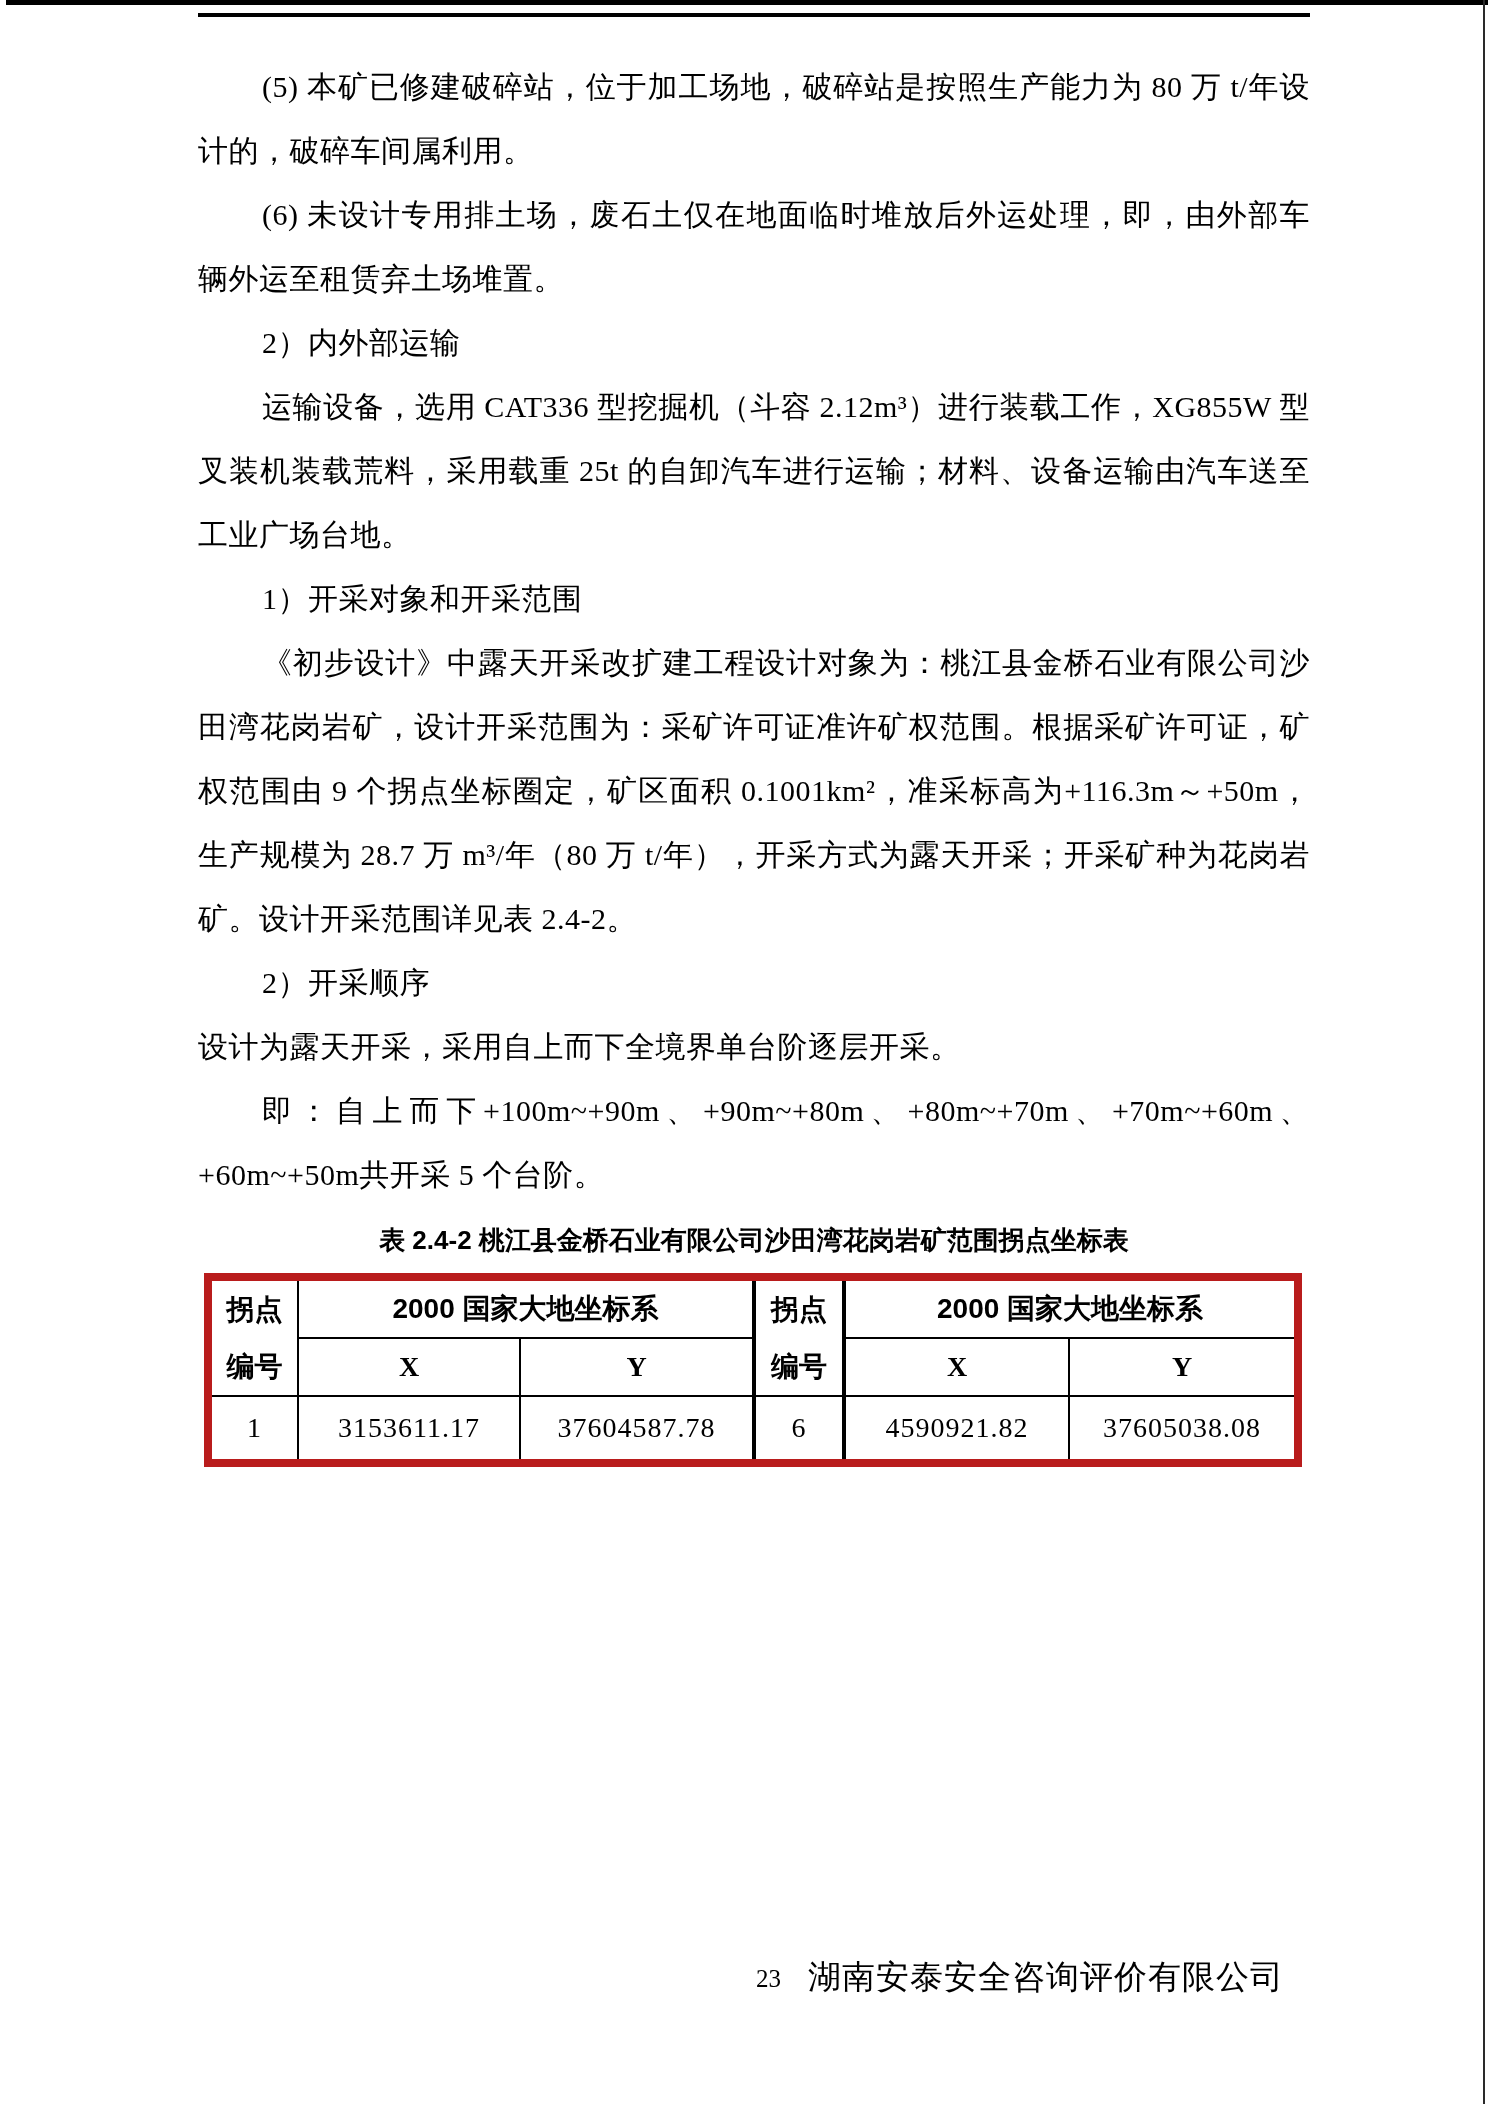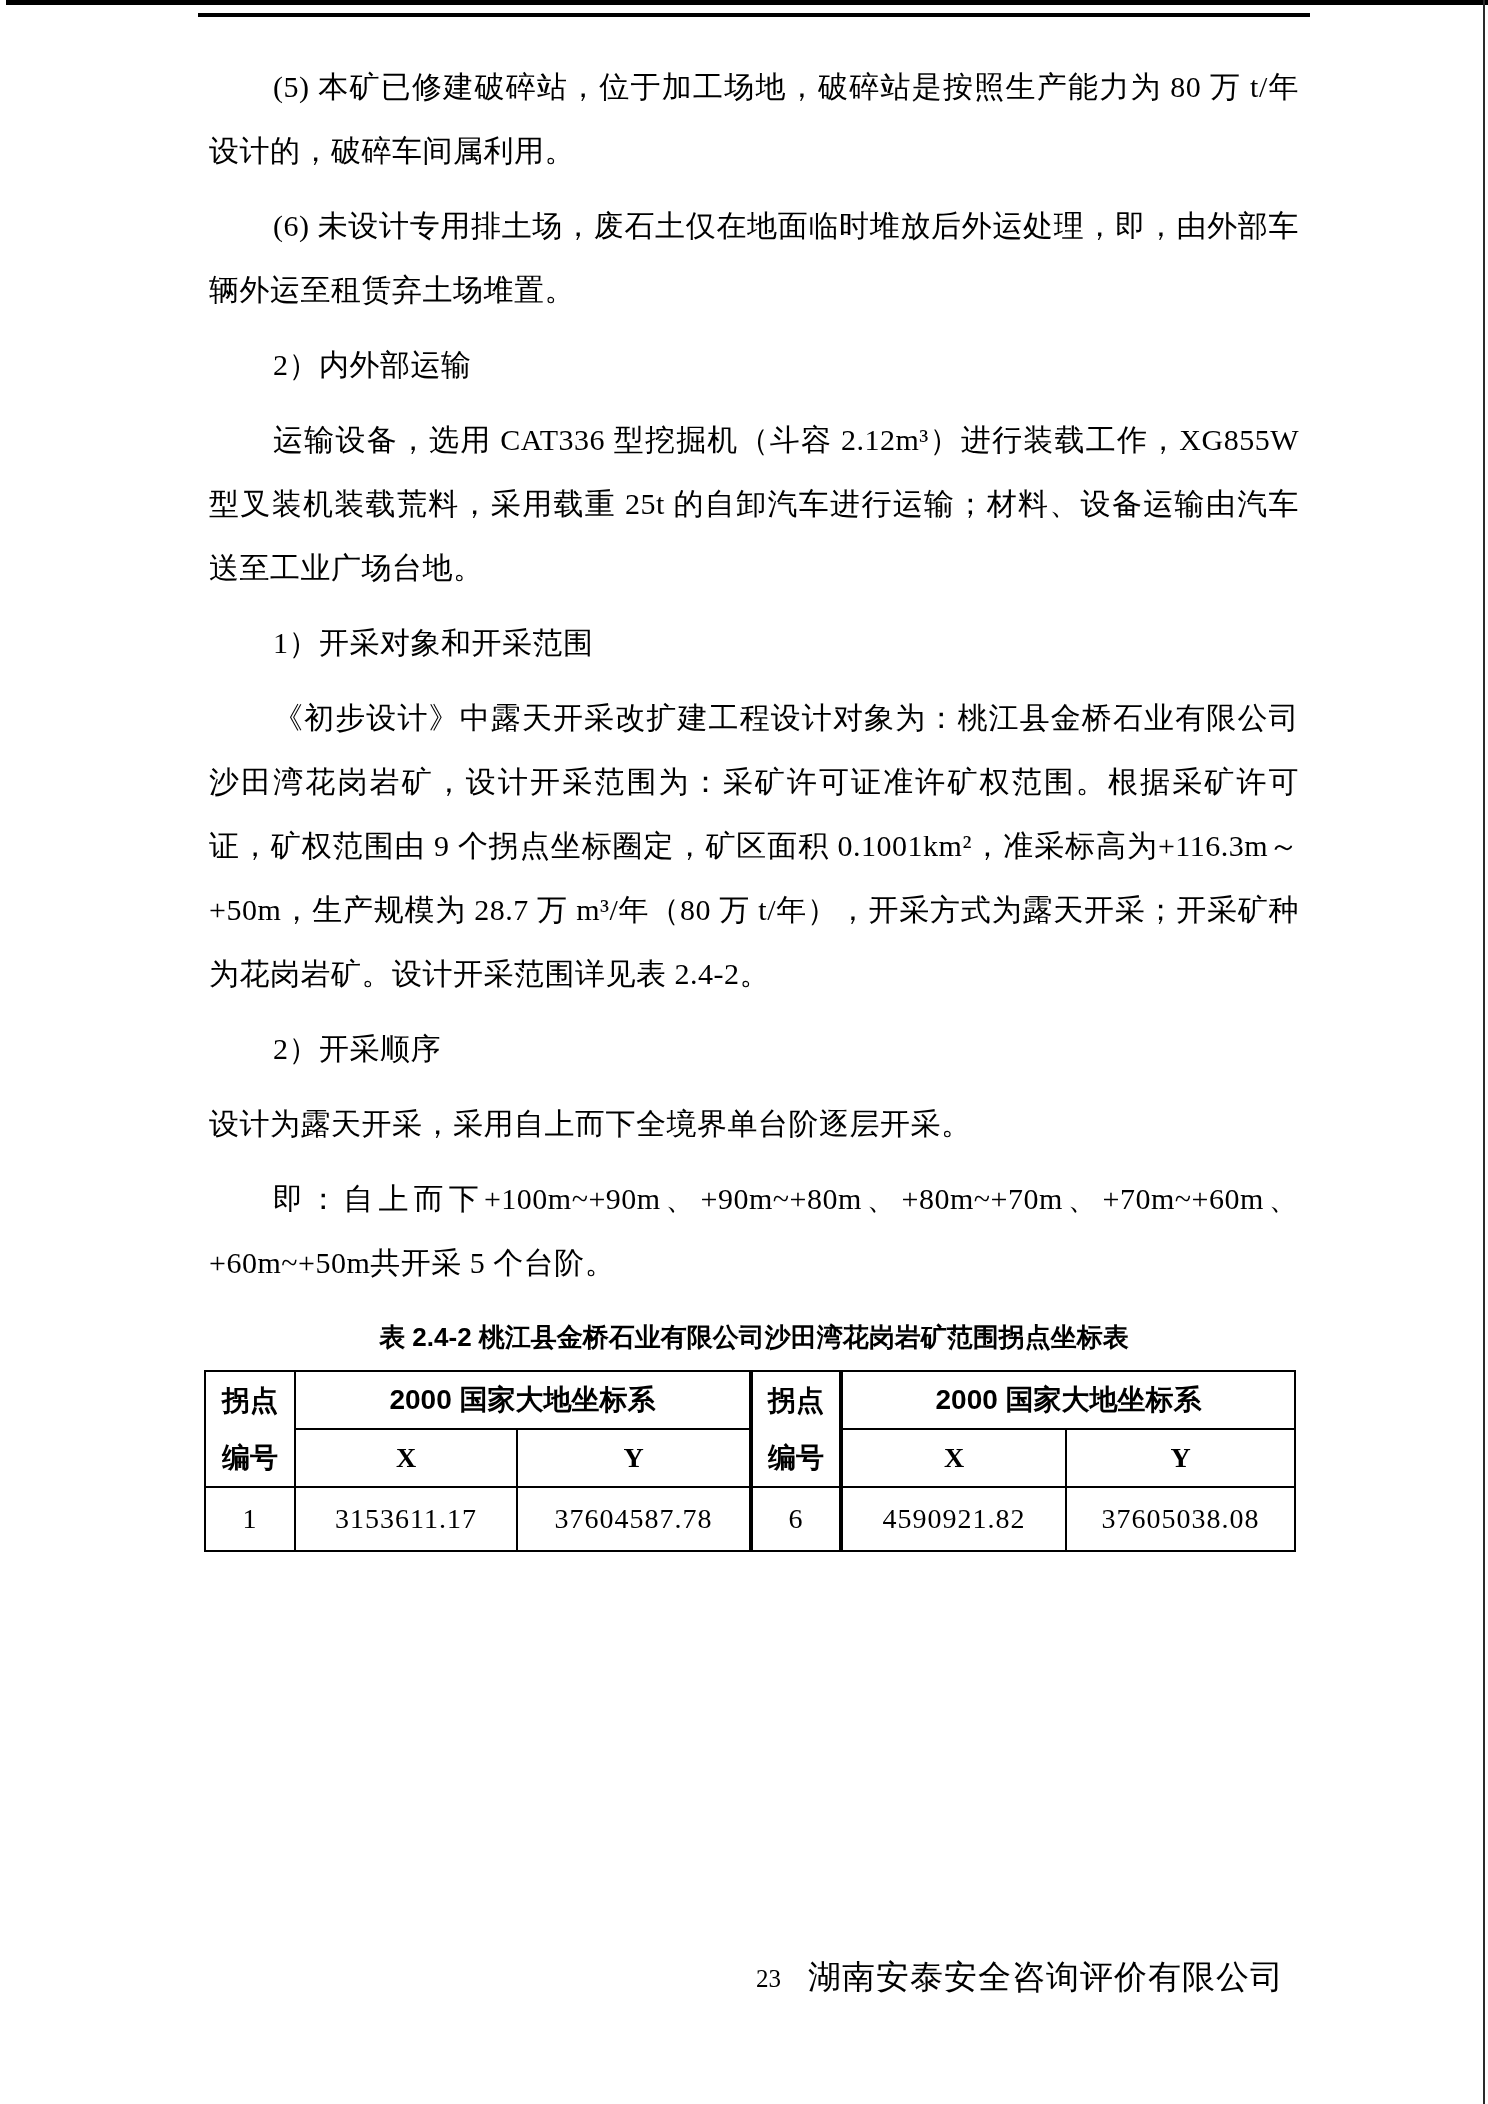--- a/index.html
+++ b/index.html
@@ -43,21 +43,21 @@
   }
   .header-rule {
     margin-top: 13px;
     border-bottom: 4px solid #000000;
     height: 0;
   }
   .body-text {
     margin-top: 38px;
   }
   .para {
-    margin: 11px;
+    margin: 0;
     font-size: 30px;
     line-height: 64px;
     text-align: justify;
     text-justify: inter-character;
     letter-spacing: 0.5px;
   }
   .para.indent { text-indent: 64px; }
   .section-heading {
     margin: 32px 0 20px 0;
     font-family: "Liberation Sans", "DejaVu Sans", sans-serif;
@@ -79,21 +79,21 @@
     width: 1090px;
     margin: 2px 0 0 6px;
     table-layout: fixed;
   }
   table.coord-table td {
     border: 2px solid #000000;
     text-align: center;
     vertical-align: middle;
     padding: 0;
   }
-  table.coord-table { border: 1px solid #b91c1c; }
+  table.coord-table { border: 8px solid #b91c1c; }
   table.coord-table td.thick-l { border-left-width: 4px; }
   table.coord-table td.thick-r { border-right-width: 4px; }
   .th-cn {
     font-family: "Liberation Sans", "DejaVu Sans", sans-serif;
     font-weight: bold;
     font-size: 28px;
   }
   .th-xy {
     font-family: "Liberation Serif", "DejaVu Serif", serif;
     font-weight: bold;

